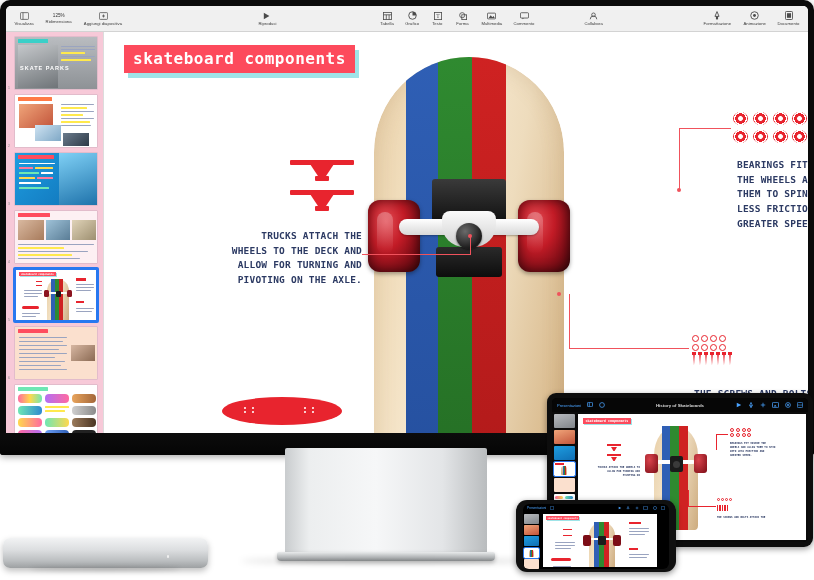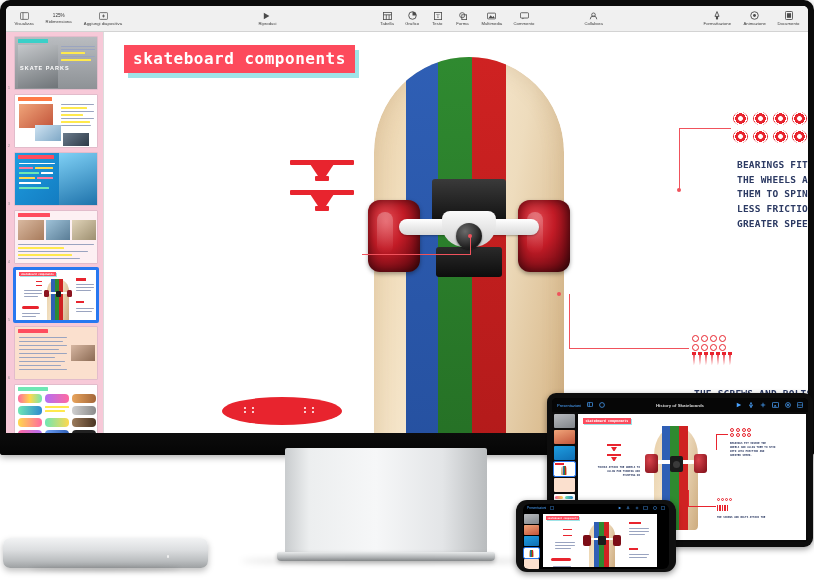--- a/index.html
+++ b/index.html
@@ -650,20 +650,21 @@
                   <div class="bar"></div>
                   <div class="cone"></div>
                   <div class="foot"></div>
                 </div>
               <div class="tr-shape" style="top:30px;">
                   <div class="bar"></div>
                   <div class="cone"></div>
                   <div class="foot"></div>
                 </div>
             </div>
+            <div class="blk blk-trucks right-al">TRUCKS ATTACH THE WHEELS TO THE DECK AND ALLOW FOR TURNING AND PIVOTING ON THE AXLE.</div>
             <div class="lead" style="left:258px;top:222px;width:108px;"></div>
             <div class="leadv" style="left:366px;top:204px;height:19px;"></div>
             <div class="dot" style="left:364px;top:202px;"></div>
 
             <div class="icon-bearings">
               <div class="bearing"></div>
                 <div class="bearing"></div>
                 <div class="bearing"></div>
                 <div class="bearing"></div>
               <div class="bearing"></div>

